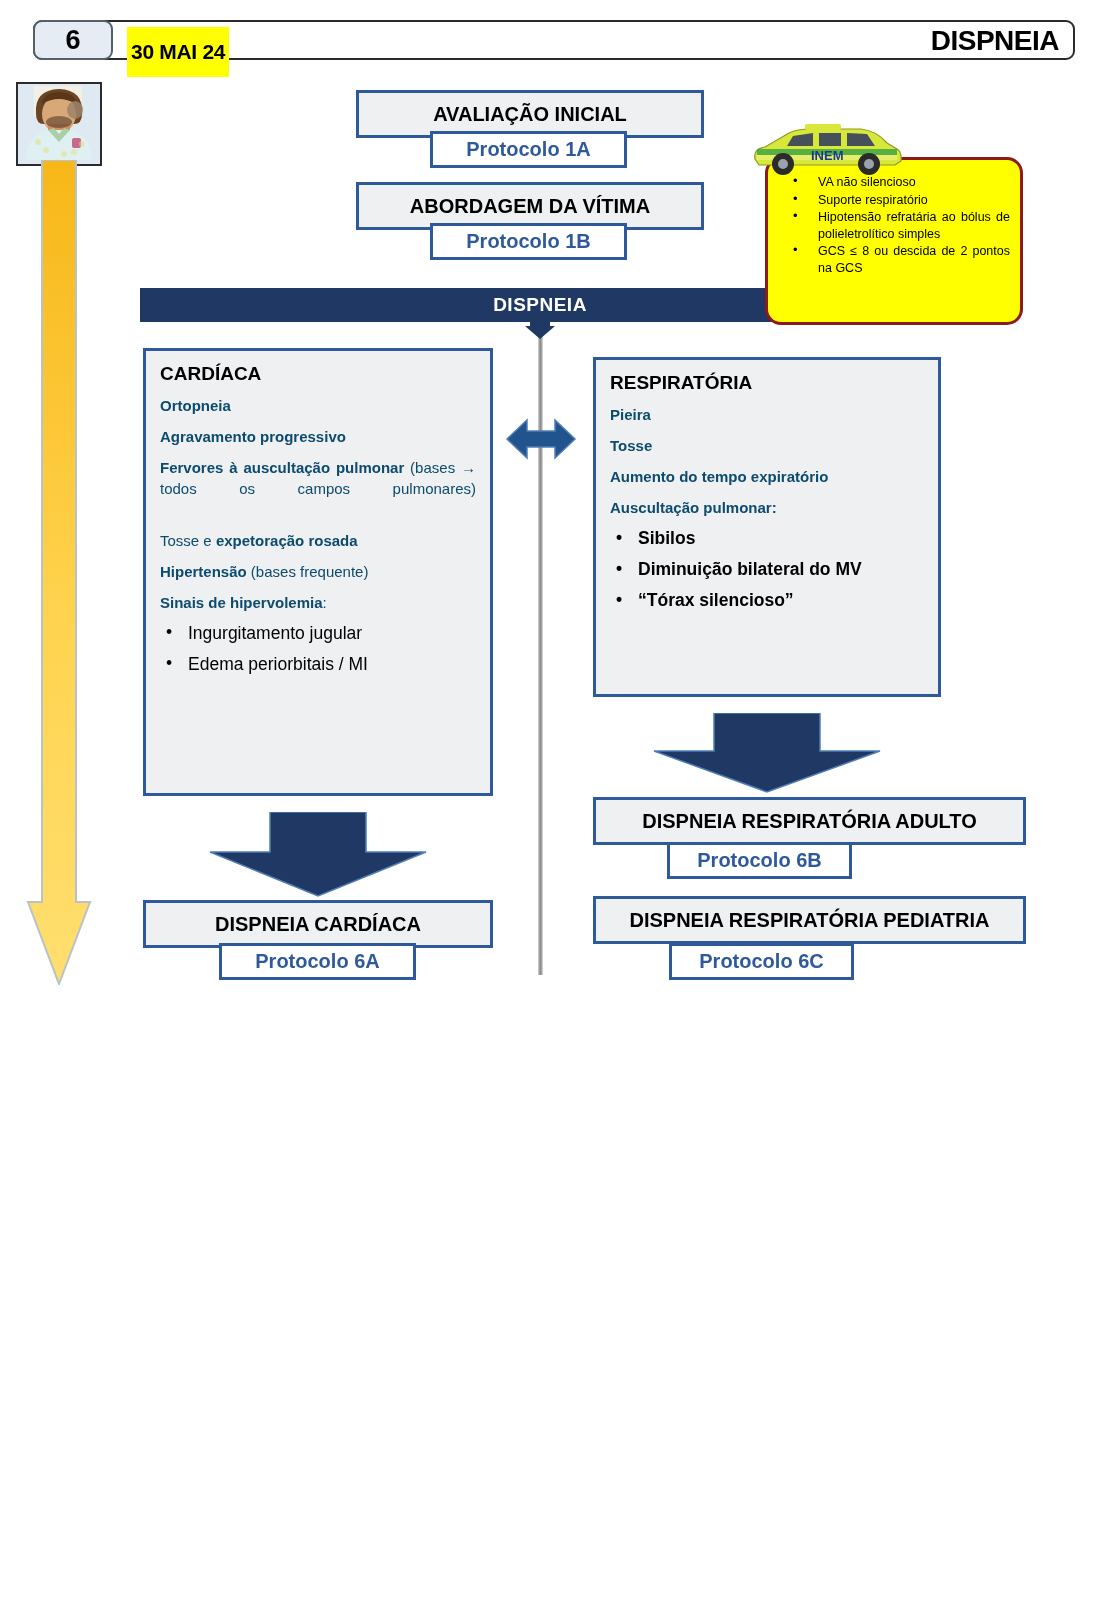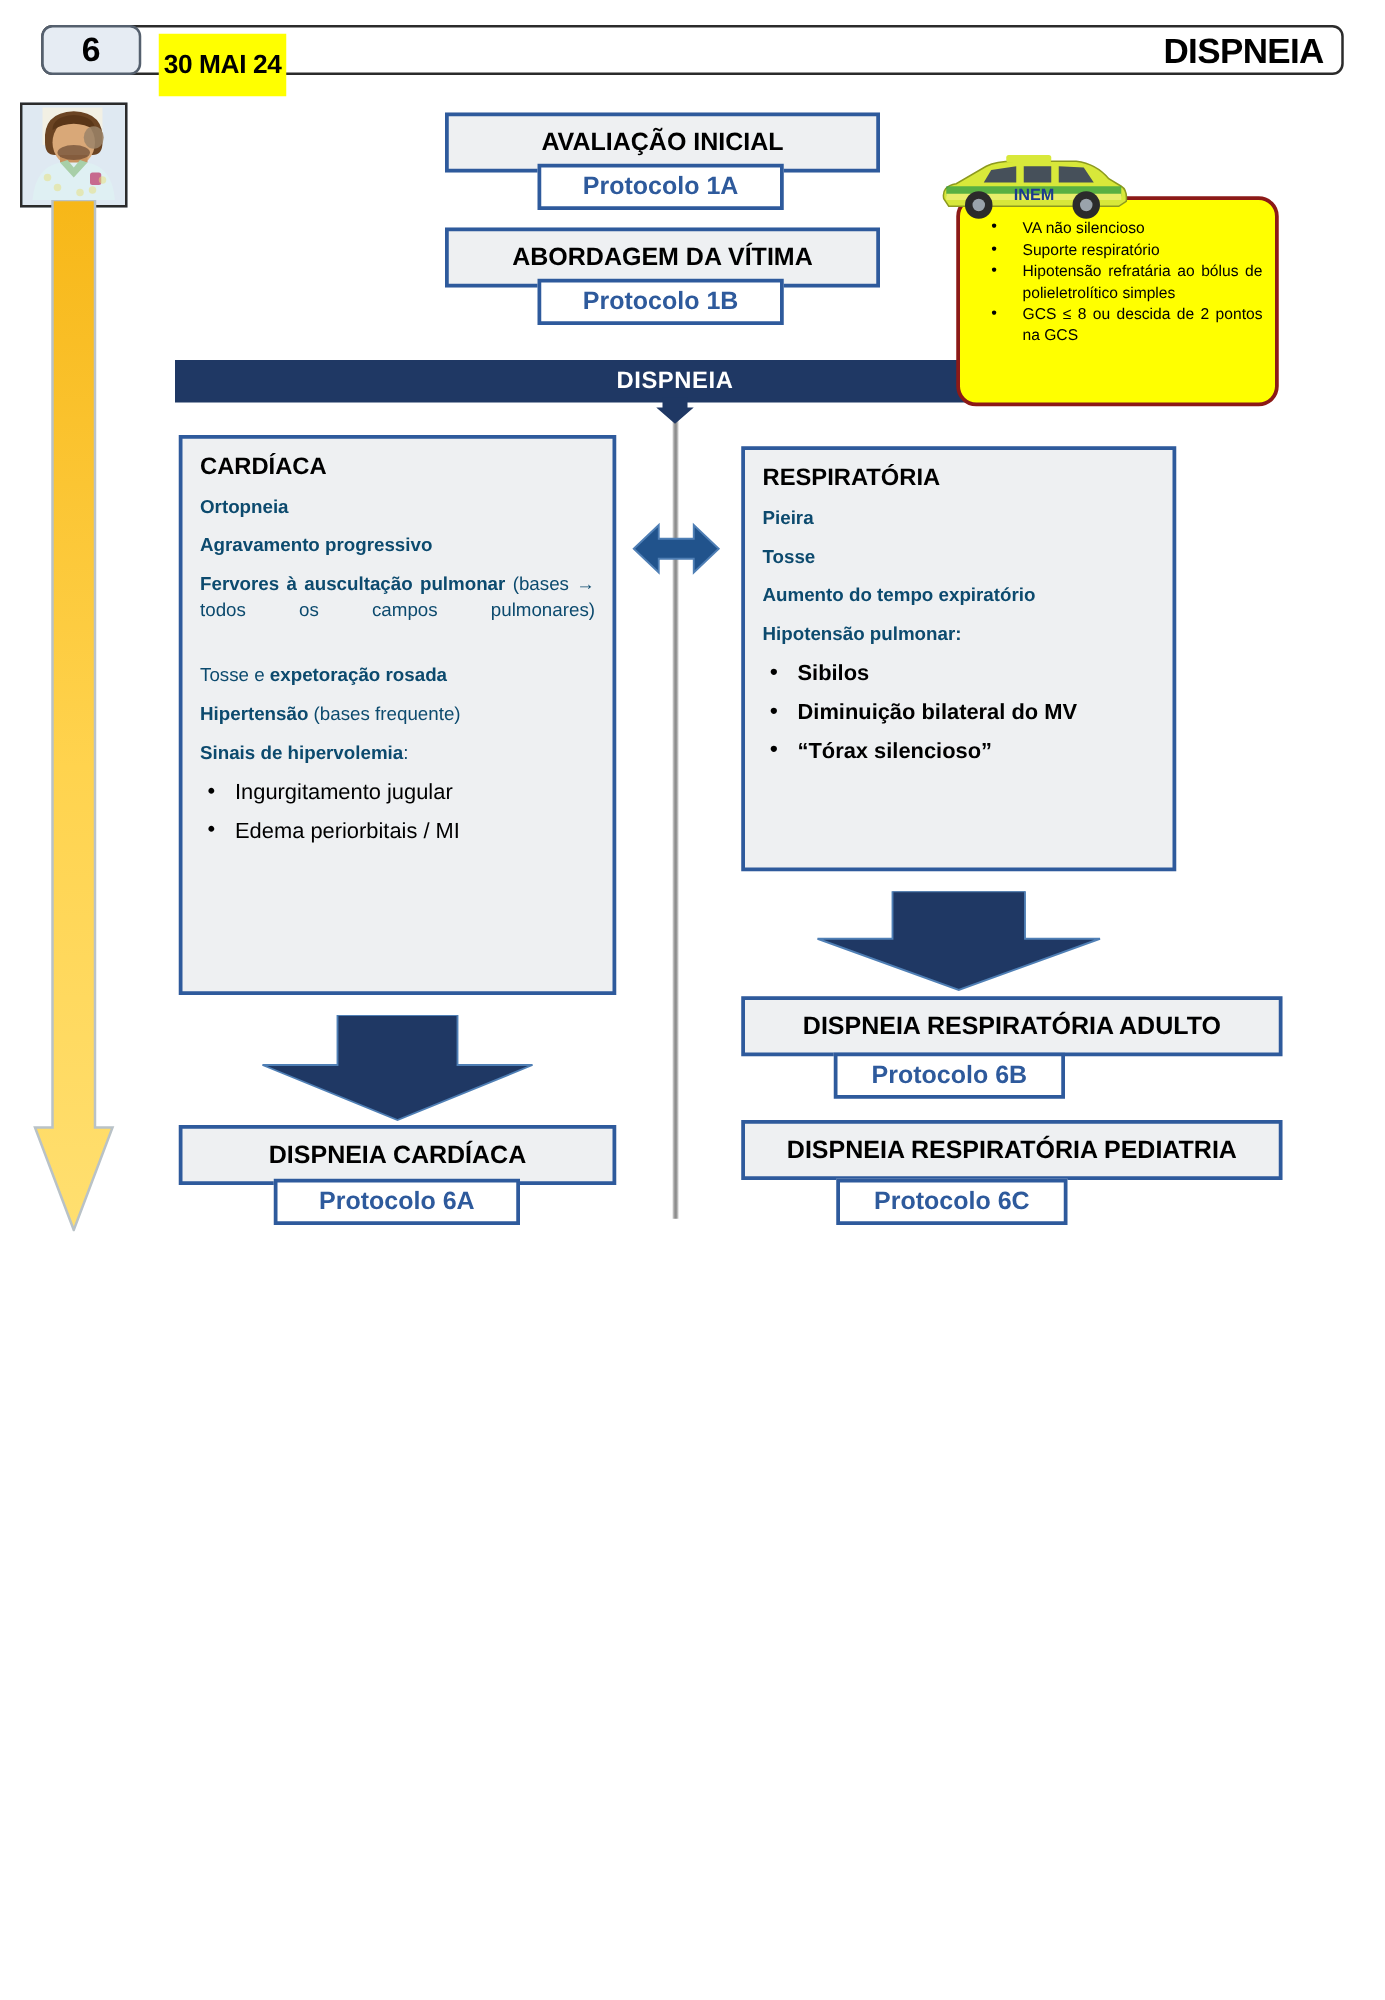--- a/index.html
+++ b/index.html
@@ -382,21 +382,21 @@
   <p>
     <span class="b">Pieira</span>
   </p>
   <p>
     <span class="b">Tosse</span>
   </p>
   <p>
     <span class="b">Aumento do tempo expiratório</span>
   </p>
   <p>
-    <span class="b">Hipotensão pulmonar:</span>
+    <span class="b">Auscultação pulmonar:</span>
   </p>
   <ul>
     <li class="bold">Sibilos</li>
     <li class="bold">Diminuição bilateral do MV</li>
     <li class="bold">“Tórax silencioso”</li>
   </ul>
 </div>
 
 <svg class="nav-arrow" style="left:652px; top:713px; width:230px; height:80px;" viewBox="0 0 230 80">
   <path d="M62 0 L168 0 L168 38 L228 38 L115 79 L2 38 L62 38 Z" fill="#1f3864" stroke="#4f7fb5" stroke-width="1.5"></path>

